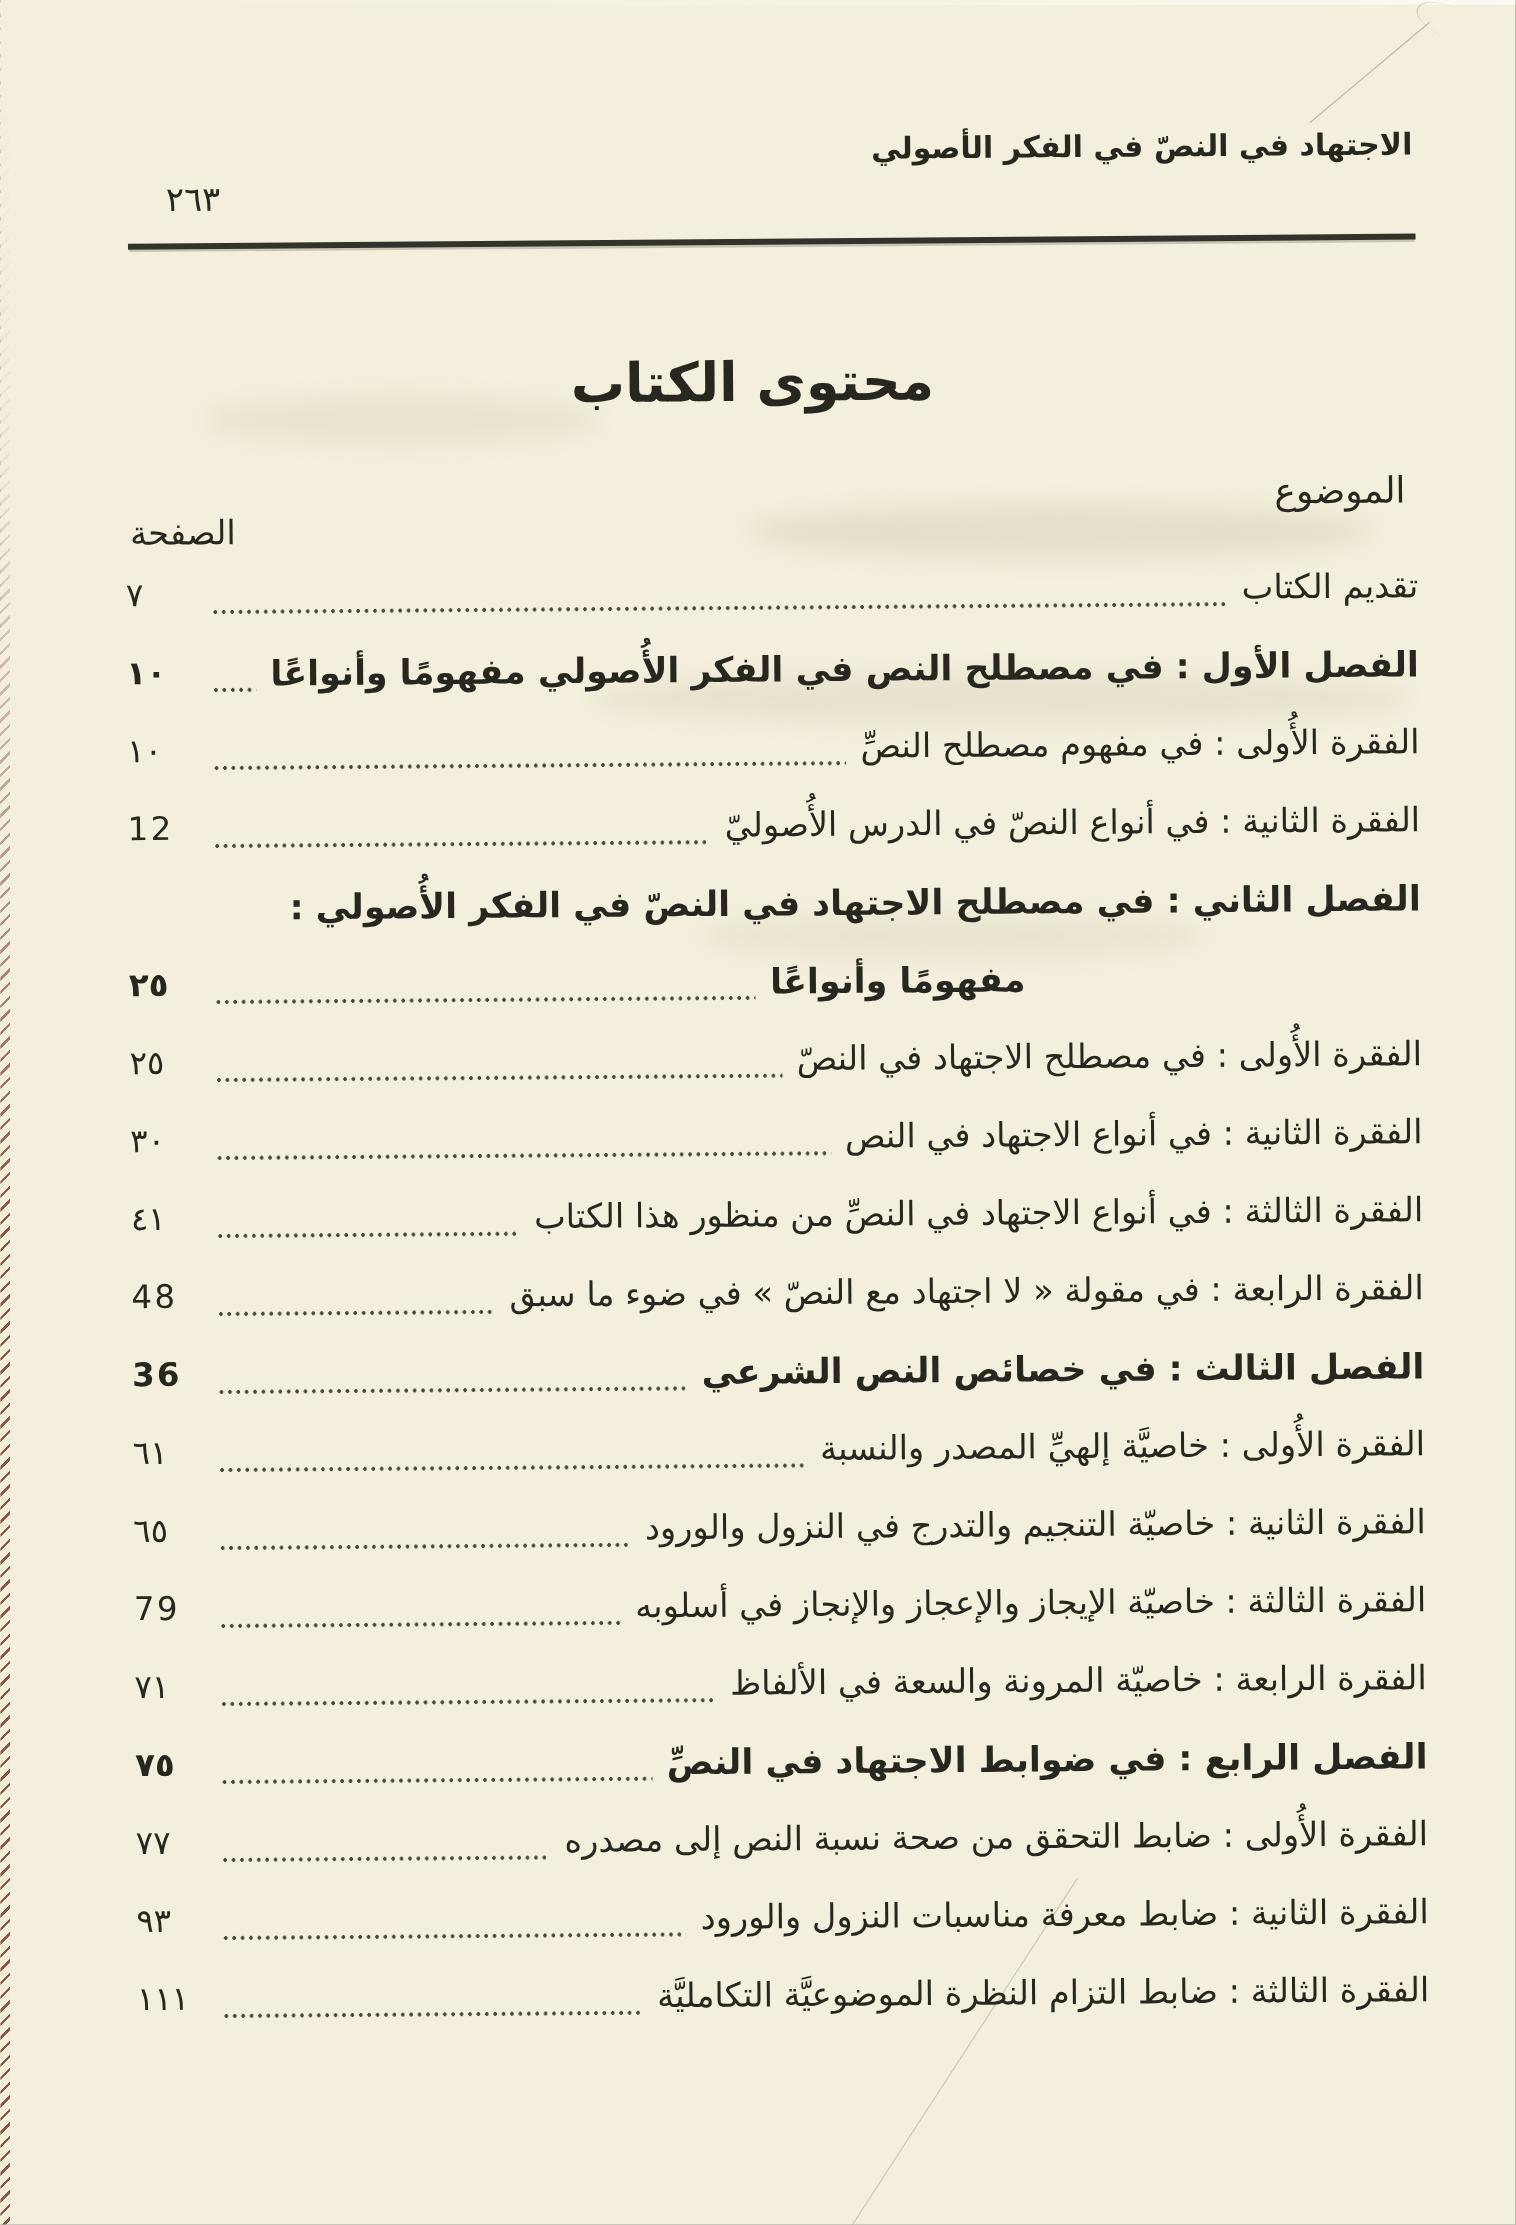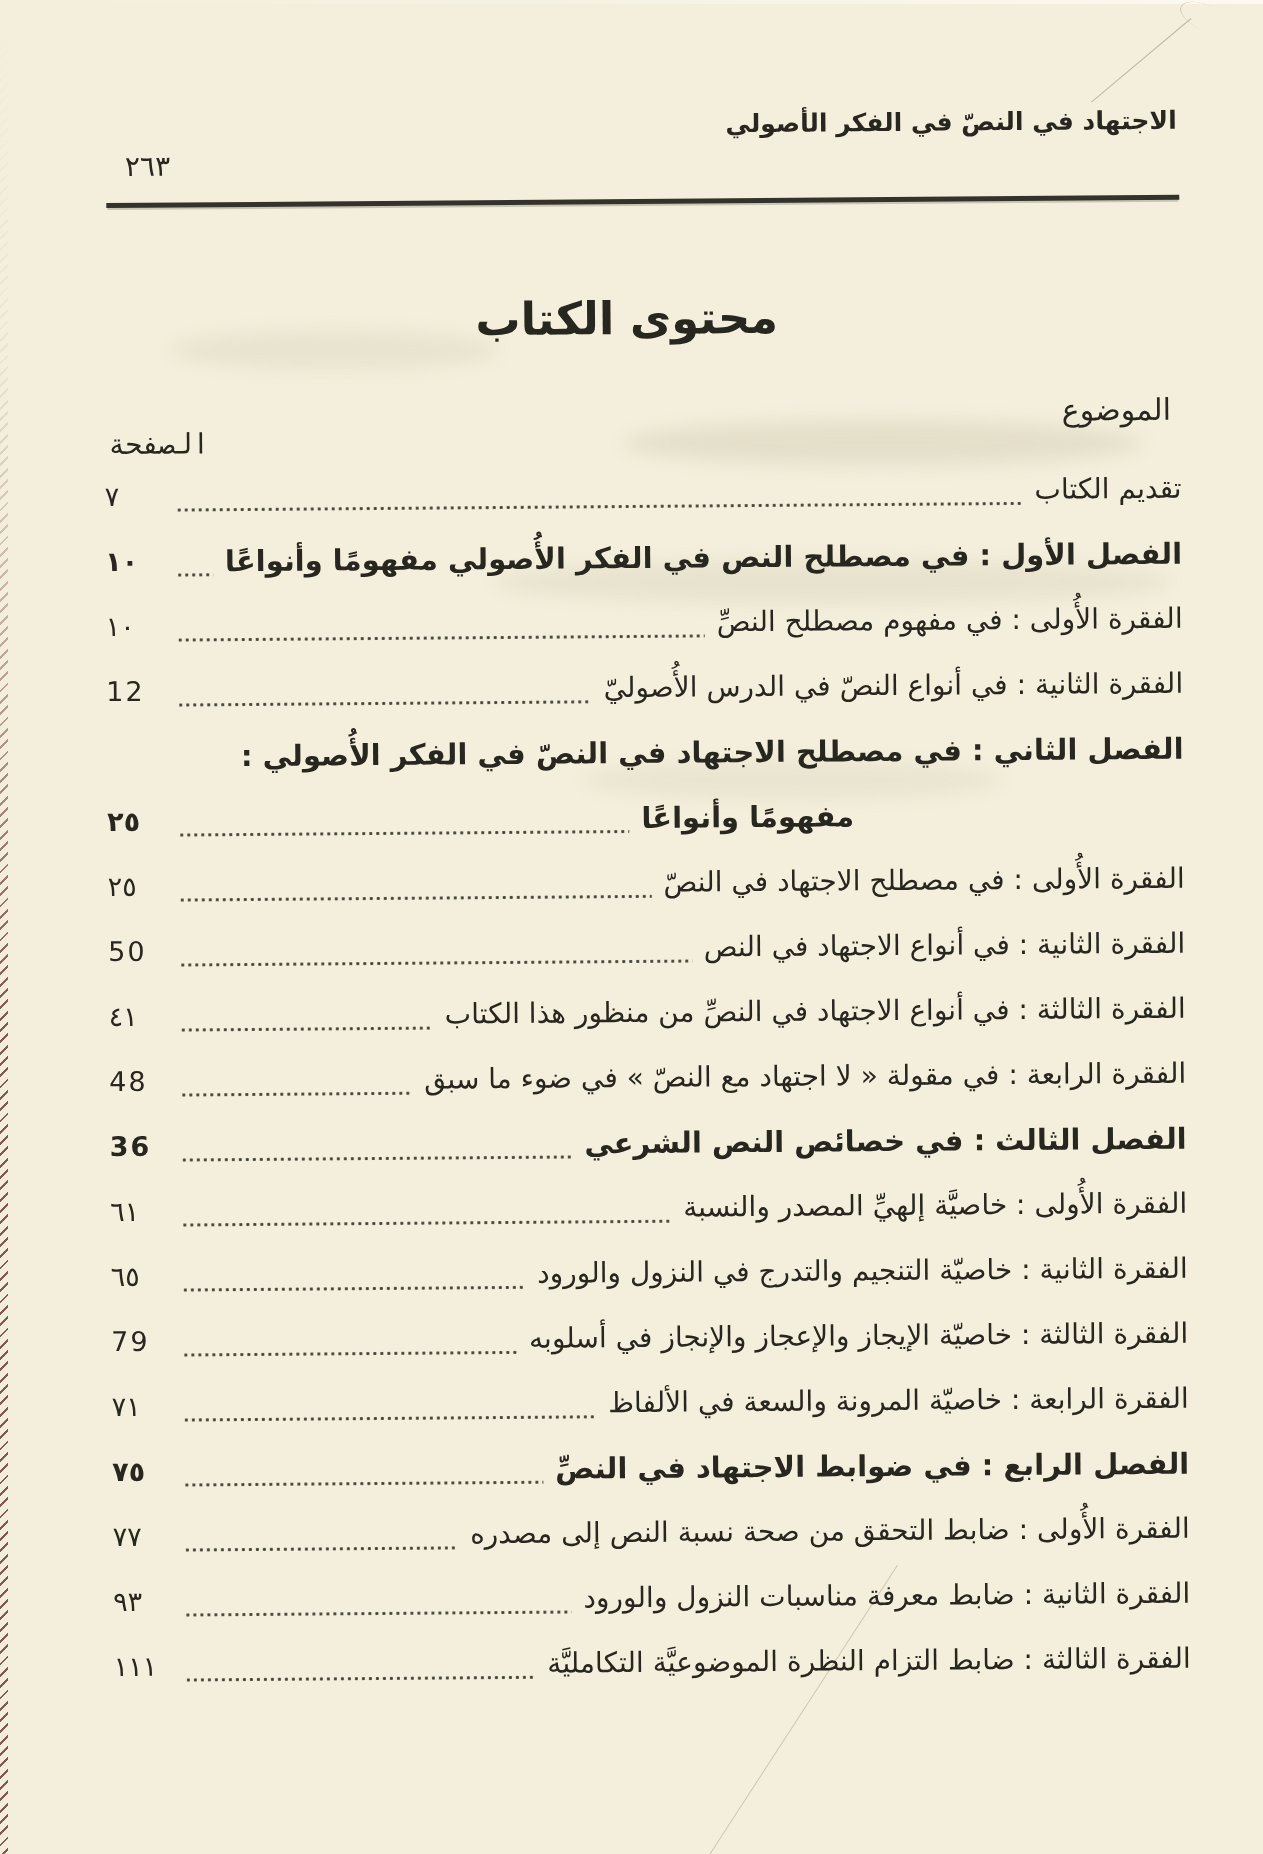--- a/index.html
+++ b/index.html
@@ -27,25 +27,25 @@
   .sm2{right:90px;top:560px;width:680px;height:44px;opacity:.11;}
   .sm3{left:170px;top:330px;width:330px;height:40px;opacity:.10;}
   .sm4{right:260px;top:760px;width:420px;height:40px;opacity:.09;}
   
   .crease-tr{position:absolute;top:18px;right:72px;width:130px;height:1px;background:rgba(125,118,96,.45);transform:rotate(-40deg);transform-origin:right center;}
   .crease-tr2{position:absolute;top:6px;right:24px;width:60px;height:26px;border-left:1px solid rgba(125,118,96,.35);border-radius:50% 0 0 50%;transform:rotate(24deg);}
   .crease-b{position:absolute;bottom:-30px;left:690px;width:1px;height:380px;background:rgba(130,122,98,.35);transform:rotate(33deg);transform-origin:bottom center;}
   
   .tilt{position:absolute;inset:0;transform:rotate(-0.45deg);}
   .running-title{position:absolute;top:110px;right:80px;font-size:25px;font-weight:bold;letter-spacing:.5px;}
-  .folio{position:absolute;top:146px;left:131px;font-size:28px;letter-spacing:7px;}
+  .folio{position:absolute;top:146px;left:144px;font-size:28px;letter-spacing:7px;}
   .rule{position:absolute;top:199px;left:112px;right:78px;height:5px;background:#34332b;box-shadow:0 3px 0 -1px rgba(52,51,43,.22);}
   .doc-title{position:absolute;top:292px;left:0;right:0;text-align:center;font-size:45px;font-weight:bold;}
   .col-subject{position:absolute;top:396px;right:88px;font-size:30px;margin-left:36px;}
-  .col-page{position:absolute;top:424px;left:112px;font-size:28px;font-family:Liberation Mono, monospace;}
+  .col-page{position:absolute;top:424px;left:112px;font-size:28px;}
   .toc{position:absolute;top:460px;right:78px;left:108px;}
   .toc-row{display:flex;align-items:center;height:65px;font-size:28px;}
   .toc-row.bold{font-weight:bold;font-size:29px;}
   .toc-row.indent{padding-right:330px;}
   .toc-text{white-space:nowrap;}
   .leader{
     flex:1 1 auto;min-width:0;height:5px;
     align-self:flex-end;margin:0 12px 16px 10px;
     background-image:radial-gradient(circle at 2.5px 2.5px,#46453a 1.35px,rgba(70,69,58,0) 1.7px);
     background-size:7px 5px;background-repeat:repeat-x;background-position:left bottom;
@@ -110,21 +110,21 @@
     <span class="toc-page">٢٥</span>
   </div>
         <div class="toc-row">
     <span class="toc-text">الفقرة الأُولى : في مصطلح الاجتهاد في النصّ</span>
     <span class="leader"></span>
     <span class="toc-page">٢٥</span>
   </div>
         <div class="toc-row">
     <span class="toc-text">الفقرة الثانية : في أنواع الاجتهاد في النص</span>
     <span class="leader"></span>
-    <span class="toc-page">50</span>
+    <span class="toc-page">٣٠</span>
   </div>
         <div class="toc-row">
     <span class="toc-text">الفقرة الثالثة : في أنواع الاجتهاد في النصِّ من منظور هذا الكتاب</span>
     <span class="leader"></span>
     <span class="toc-page">٤١</span>
   </div>
         <div class="toc-row">
     <span class="toc-text">الفقرة الرابعة : في مقولة « لا اجتهاد مع النصّ » في ضوء ما سبق</span>
     <span class="leader"></span>
     <span class="toc-page">48</span>

